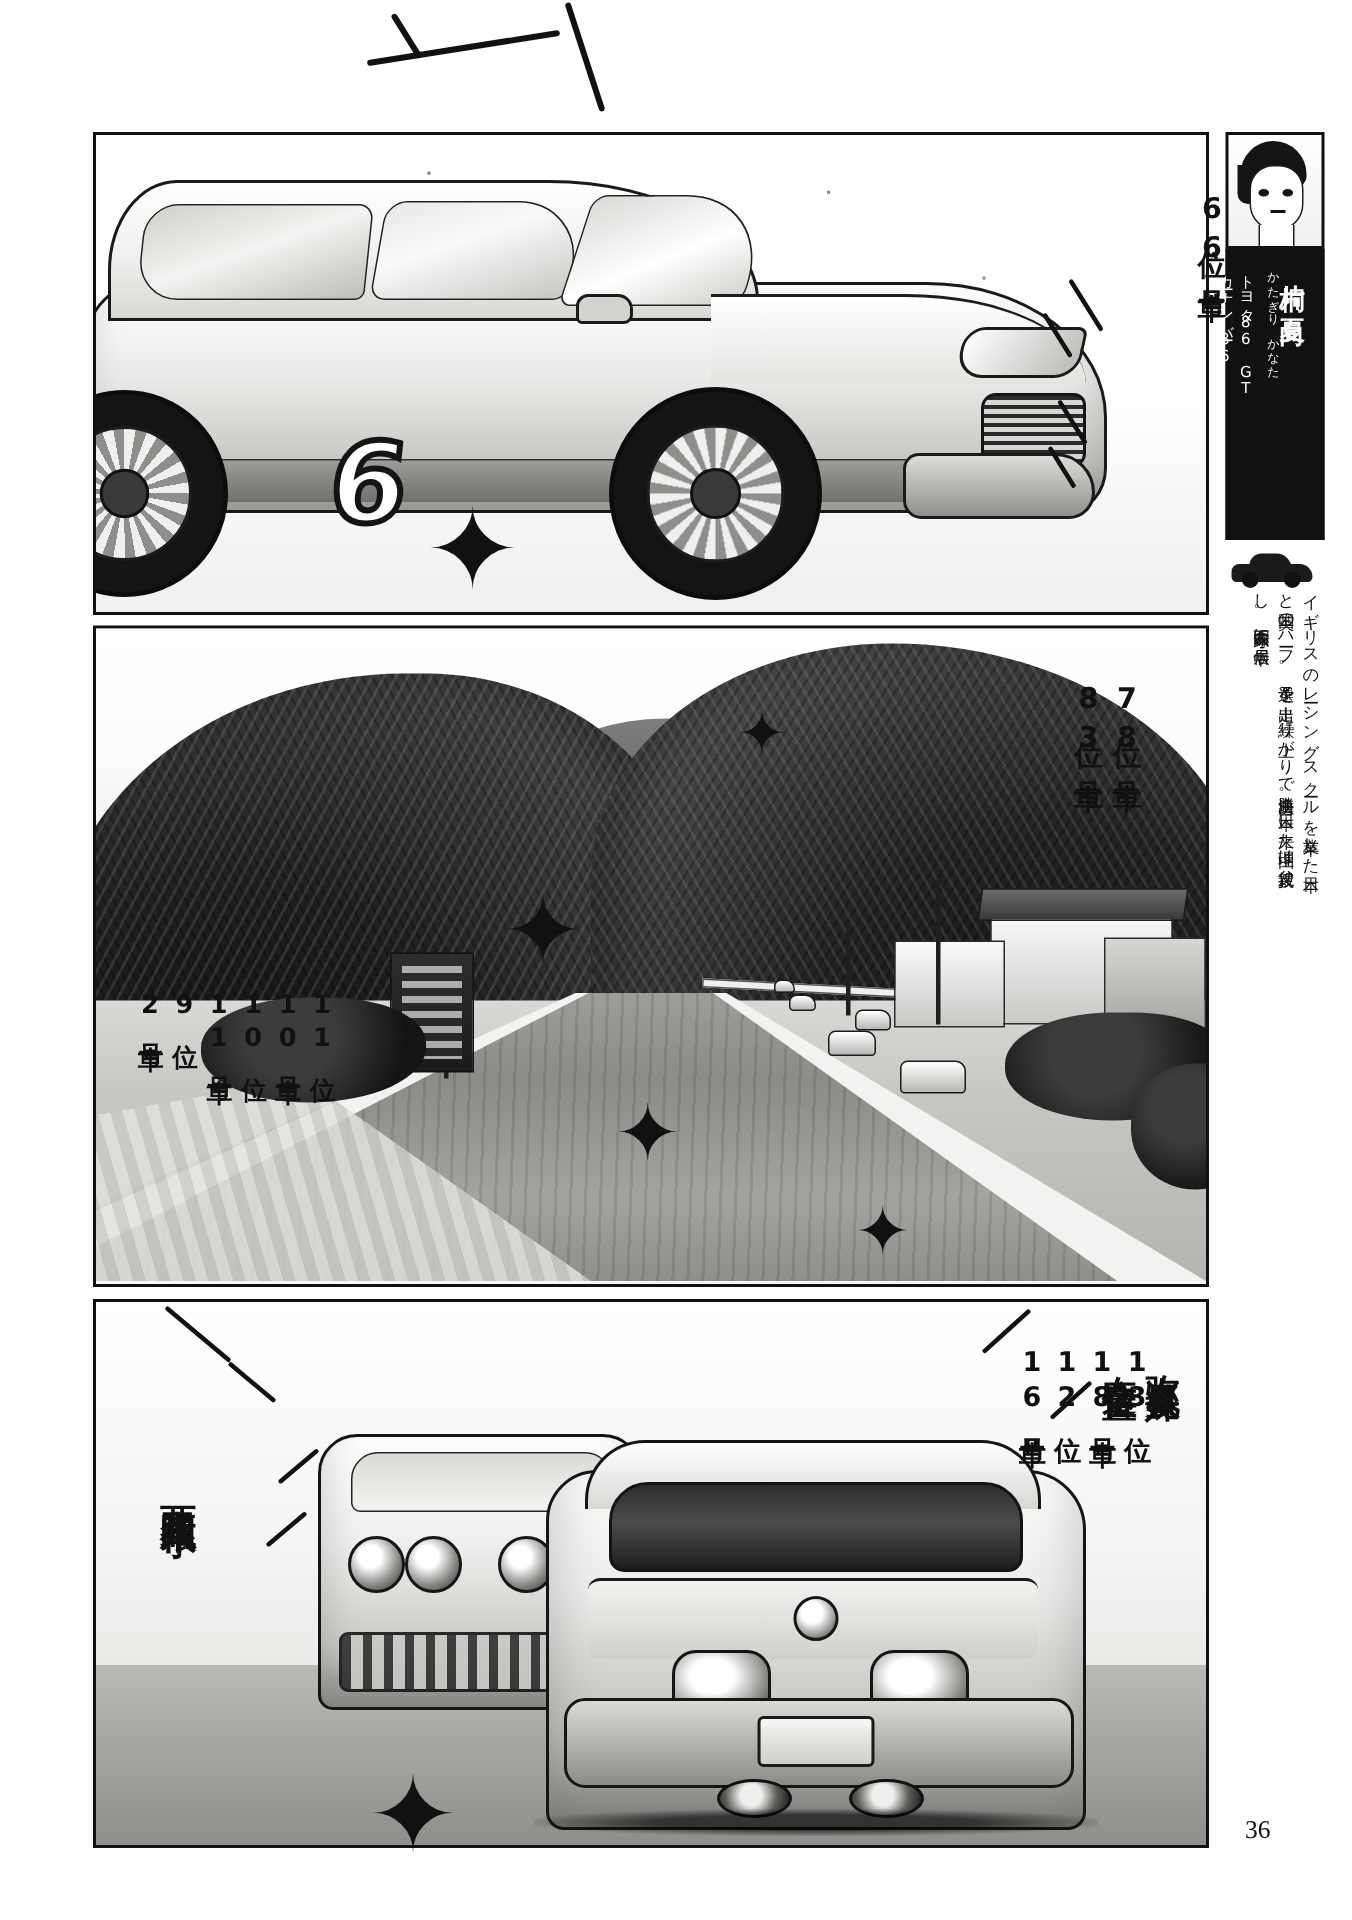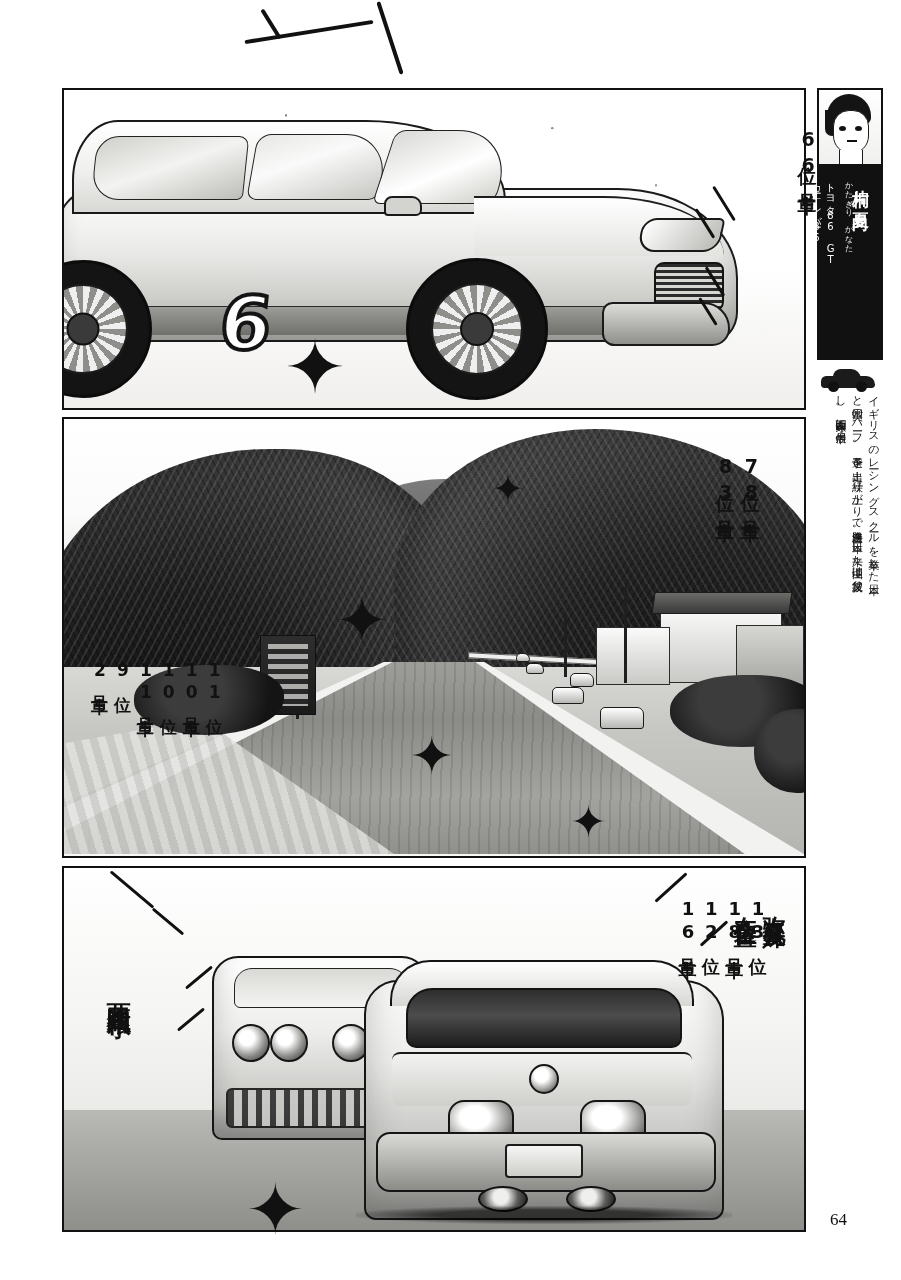--- a/index.html
+++ b/index.html
@@ -730,15 +730,15 @@
     </div>
     <div class="profile-car">
       <div class="pc-top"></div>
       <div class="pc-body"></div>
       <div class="pc-w l"></div>
       <div class="pc-w r"></div>
     </div>
     <div class="profile-bio">イギリスのレーシングスクールを卒業した日本と英国のハーフ。予選を出走、繰り上がりで決勝進出。日本に来た理由は父親捜し。西園寺家に居候中。</div>
   </div>
 
-  <div class="page-number">64</div>
+  <div class="page-number">36</div>
 
 </div>
 
 </body></html>

